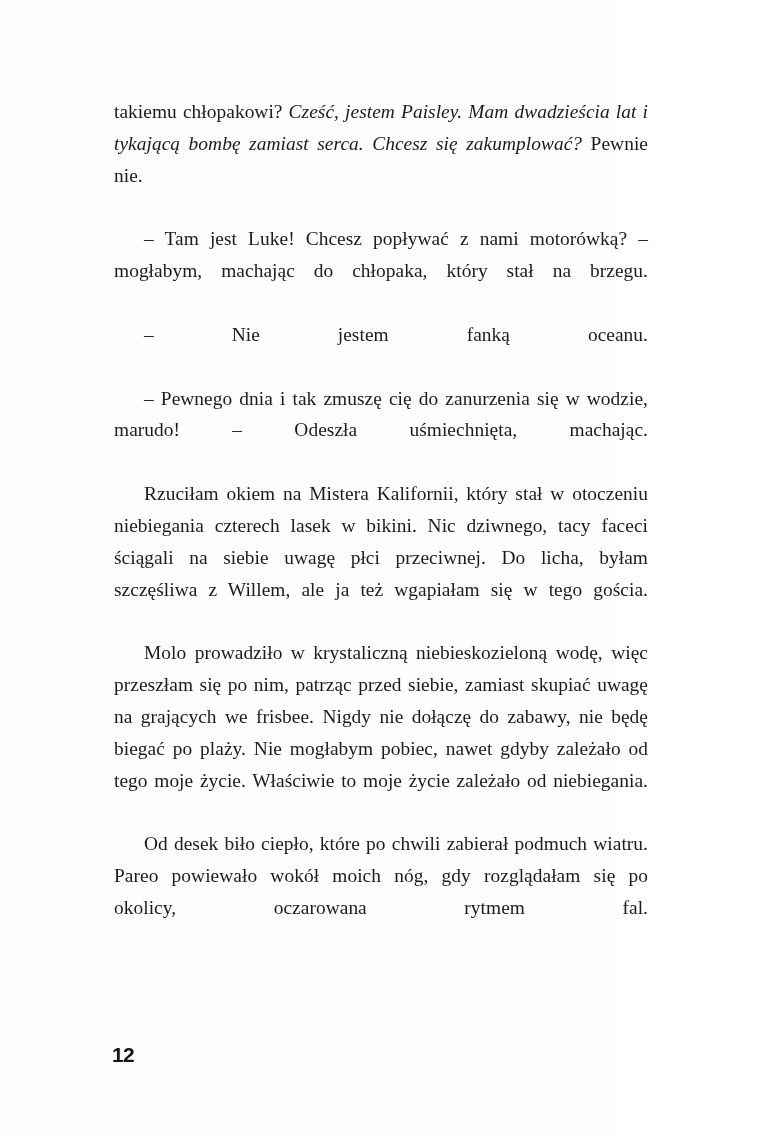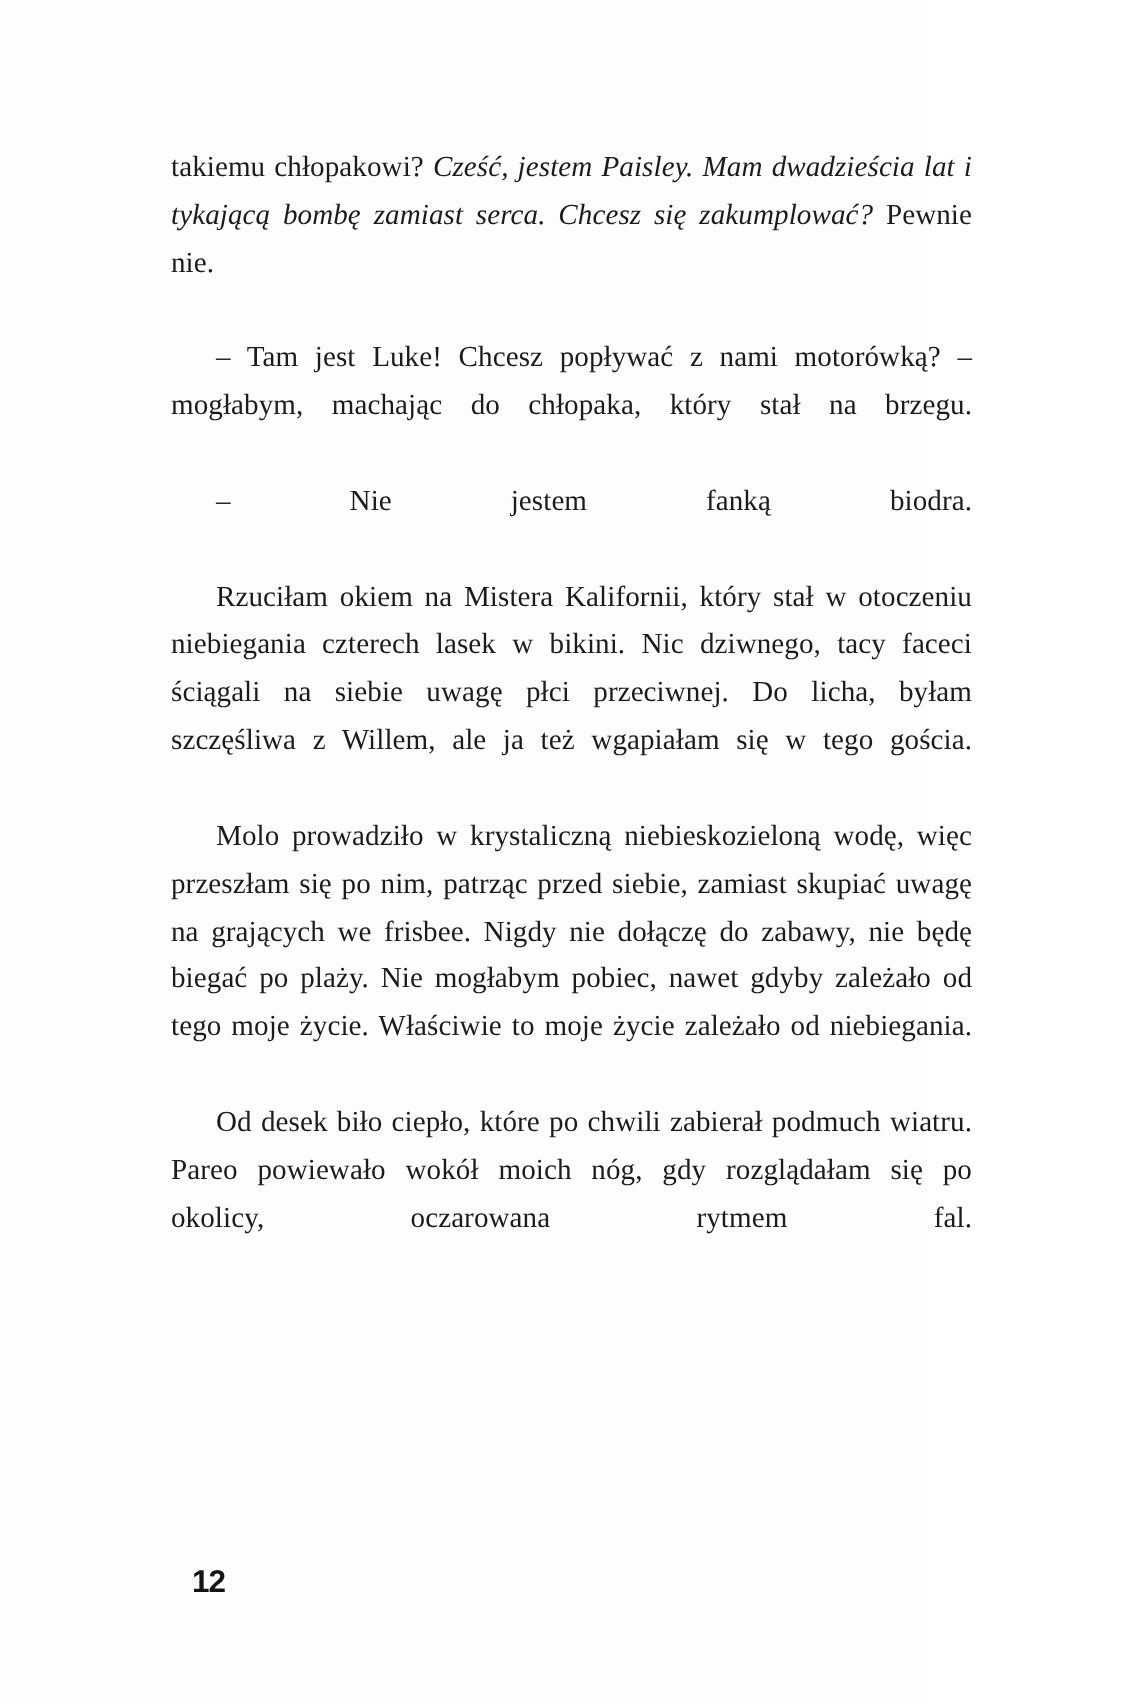--- a/index.html
+++ b/index.html
@@ -56,21 +56,21 @@
     display: inline-block;
     width: 100%;
   }
 
   .italic {
     font-style: italic;
   }
 
   .folio {
     position: absolute;
-    left: 128px;
+    left: 112px;
     top: 1044px;
     font-family: "Liberation Sans", "DejaVu Sans", sans-serif;
     font-weight: bold;
     font-size: 21px;
     letter-spacing: -0.6px;
     color: #141414;
     line-height: 1;
   }
 </style>
 </head>
@@ -79,22 +79,23 @@
 <div class="page">
 
   <div class="text-block">
 
     <p class="para no-indent"><span>takiemu chłopakowi? </span><span class="italic">Cześć, jestem Paisley. Mam dwadzieścia lat i tykającą bombę zamiast serca. Chcesz się zakumplować?</span><span> Pewnie nie.</span></p>
 
     <p class="para"><span>– Tam jest Luke! Chcesz popływać z nami motorówką? – mogłabym, machając do chłopaka, który stał na brzegu.</span></p>
 
 
 
-    <p class="para"><span>– Nie jestem fanką biodra.</span></p>
+    <p class="para"><span>– Nie jestem fanką oceanu.</span></p>
 
+    <p class="para"><span>– Pewnego dnia i tak zmuszę cię do zanurzenia się w wodzie, marudo! – Odeszła uśmiechnięta, machając.</span></p>
 
     <p class="para"><span>Rzuciłam okiem na Mistera Kalifornii, który stał w otoczeniu niebiegania czterech lasek w bikini. Nic dziwnego, tacy faceci ściągali na siebie uwagę płci przeciwnej. Do licha, byłam szczęśliwa z Willem, ale ja też wgapiałam się w tego gościa.</span></p>
 
 
     <p class="para"><span>Molo prowadziło w krystaliczną niebieskozieloną wodę, więc przeszłam się po nim, patrząc przed siebie, zamiast skupiać uwagę na grających we frisbee. Nigdy nie dołączę do zabawy, nie będę biegać po plaży. Nie mogłabym pobiec, nawet gdyby zależało od tego moje życie. Właściwie to moje życie zależało od niebiegania.</span></p>
 
     <p class="para"><span>Od desek biło ciepło, które po chwili zabierał podmuch wiatru. Pareo powiewało wokół moich nóg, gdy rozglądałam się po okolicy, oczarowana rytmem fal.</span></p>
 
   </div>
 

